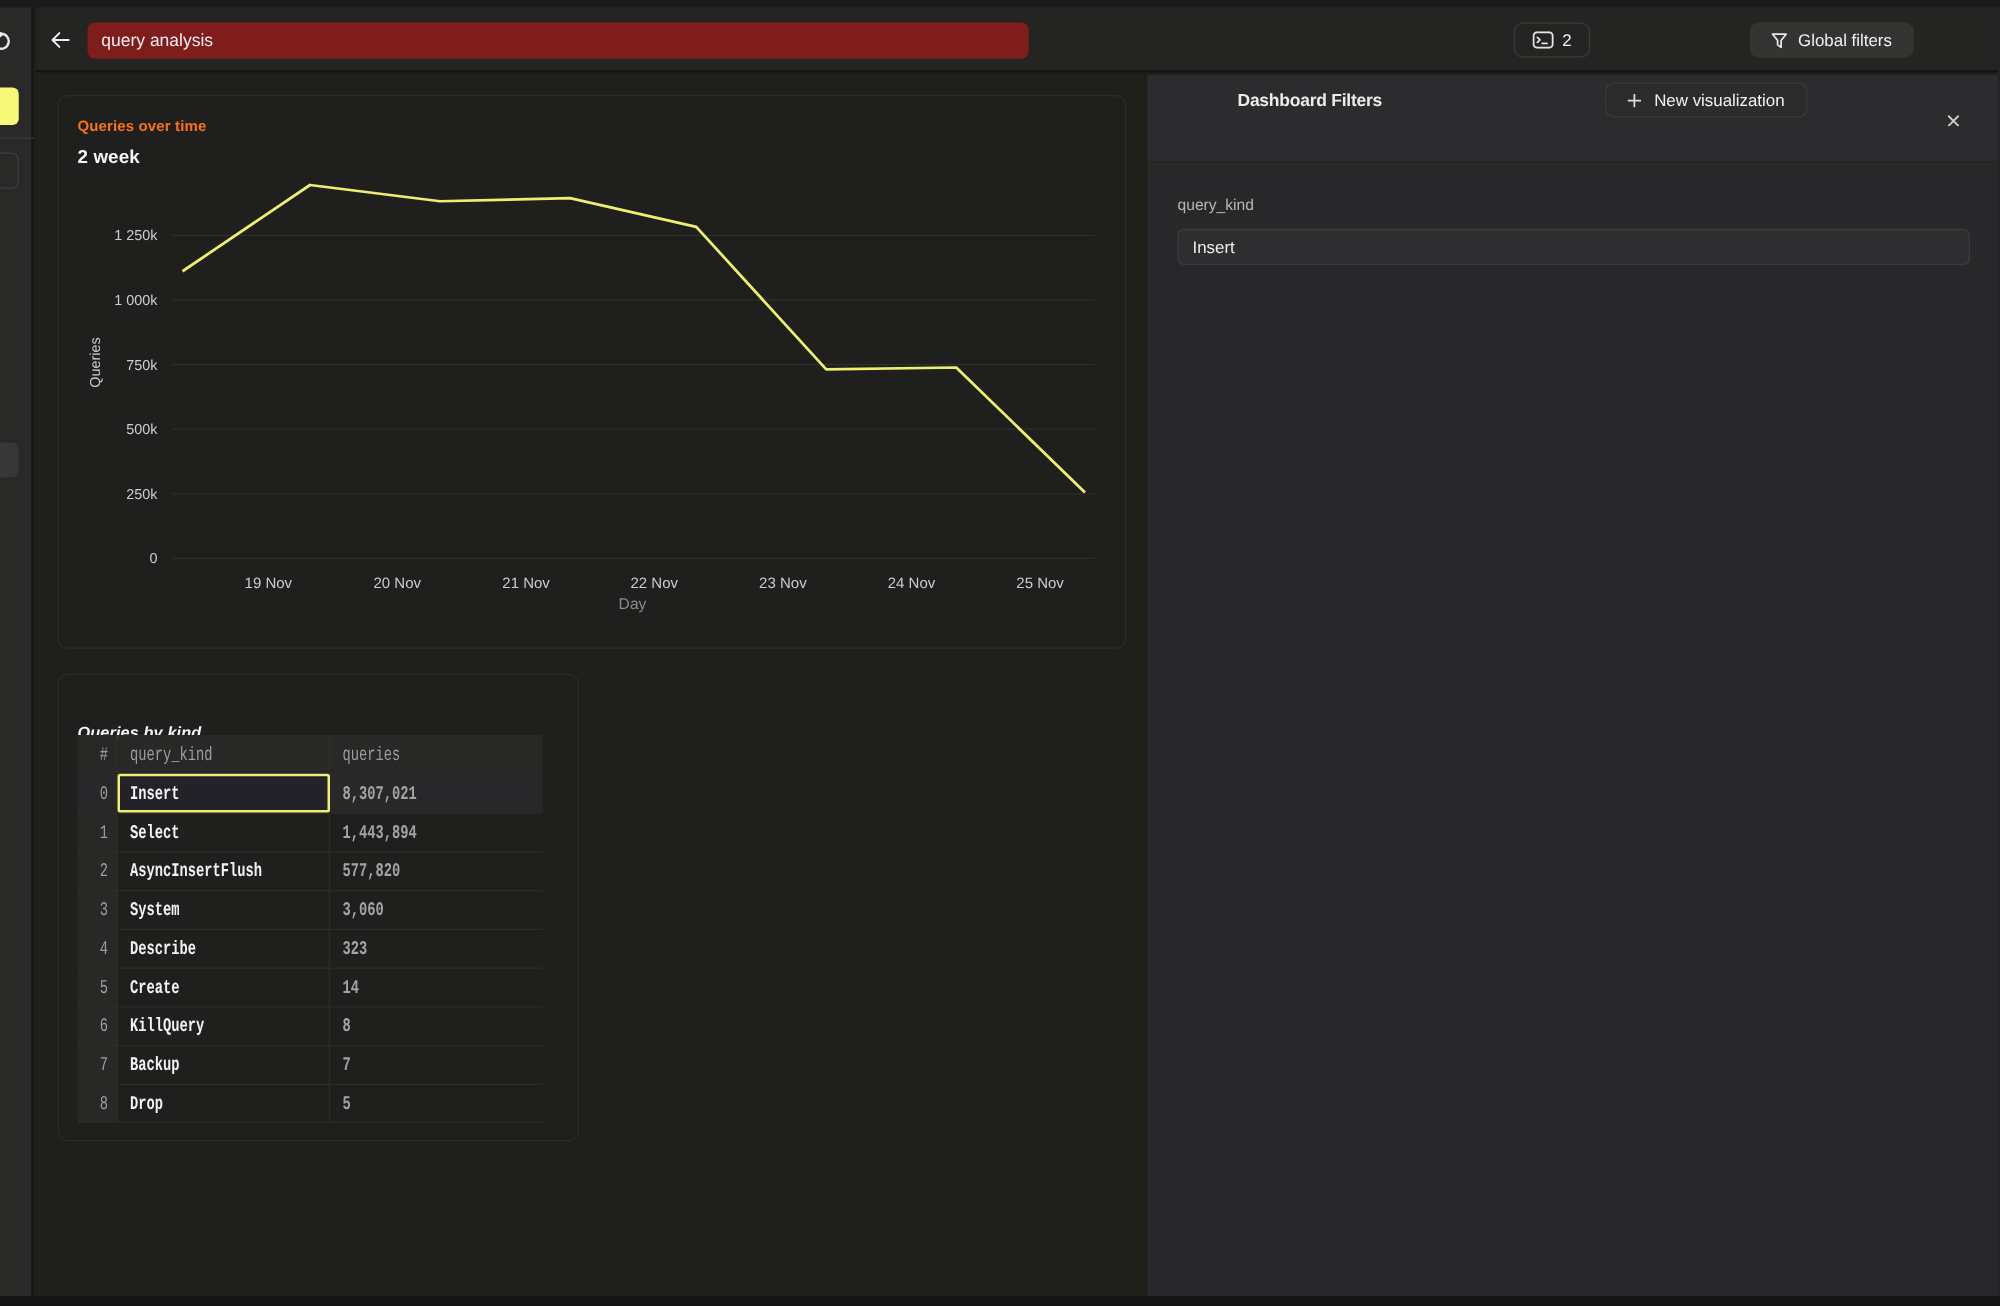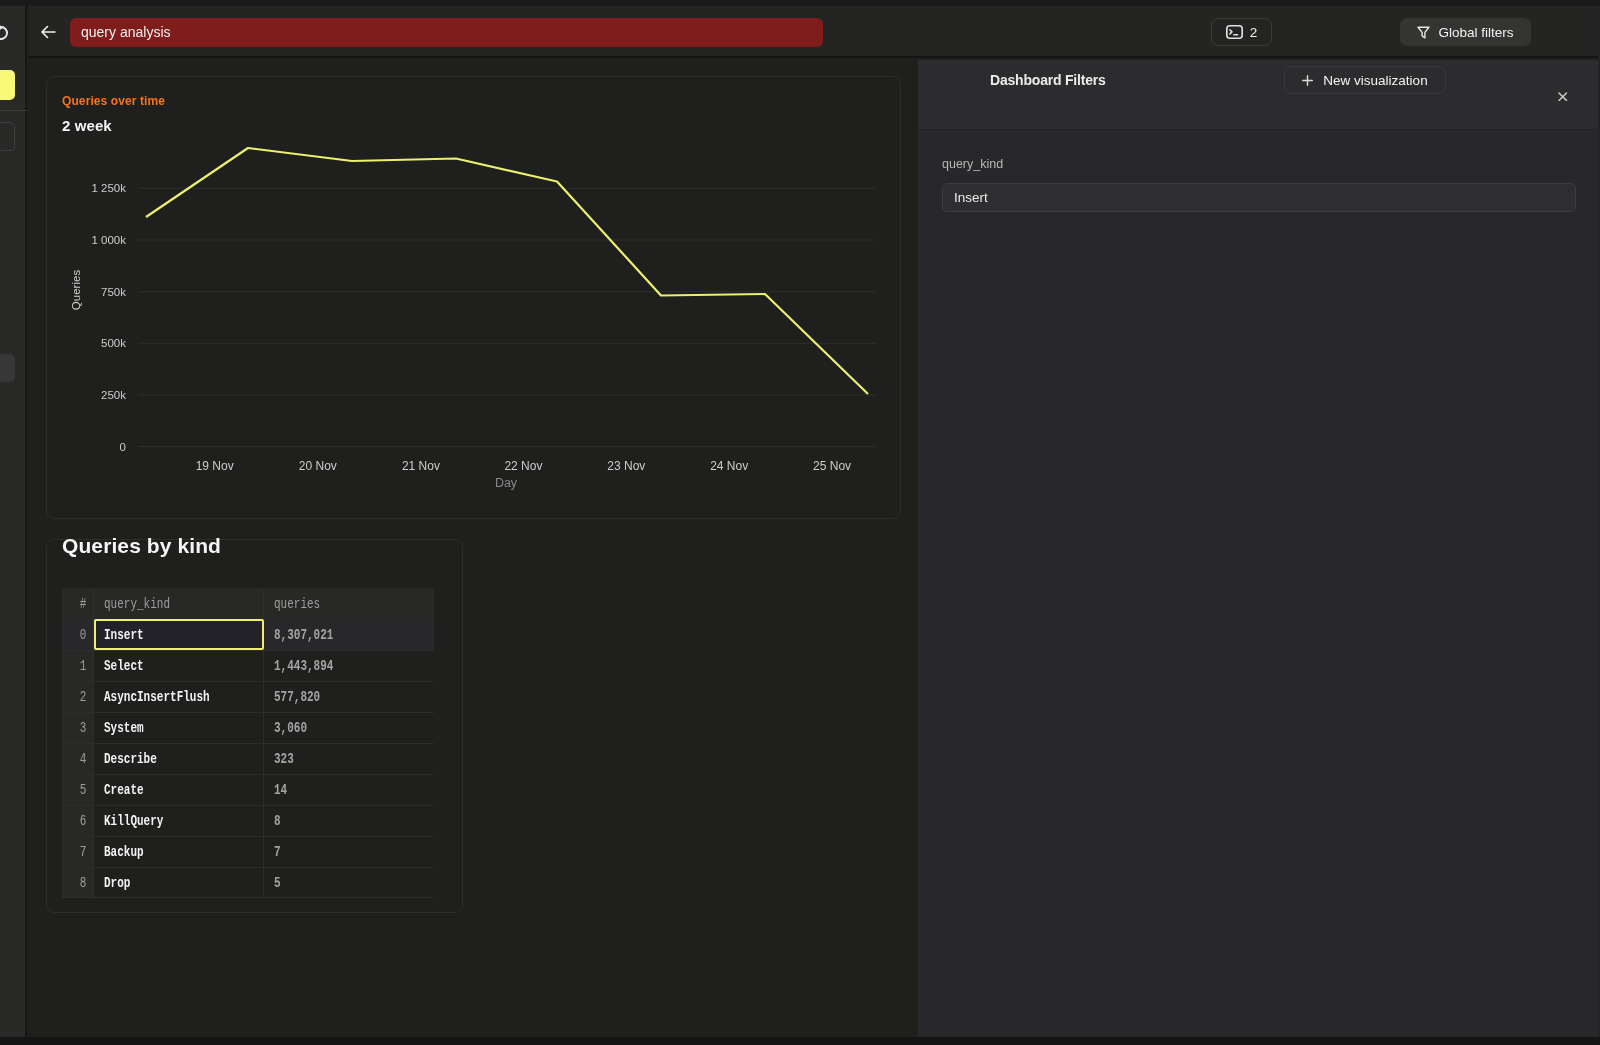--- a/index.html
+++ b/index.html
@@ -35,21 +35,21 @@
 #btn-global { left:1400px; width:131px; background:#343432; }
 
 
 #card1 { left:46px; top:76px; width:855px; height:443px; background:#1f1f1d; border:1px solid #2c2c2a; border-radius:8px; }
 #c1-title { left:62px; top:94px; font-size:12px; font-weight:700; color:#f97316; letter-spacing:.1px; }
 #c1-sub { left:62px; top:117px; font-size:15px; font-weight:700; color:#f5f5f5; letter-spacing:.1px; }
 #chart { left:46px; top:76px; }
 
 
 #card2 { left:46px; top:539px; width:417px; height:374px; background:#1f1f1d; border:1px solid #2c2c2a; border-radius:8px; }
-#c2-title { left:62px; top:534px; font-size:21px; font-weight:700; color:#f5f5f5; letter-spacing:.1px; }
+#c2-title { left:62px; top:578px; font-size:13px; font-weight:700; color:#f5f5f5; letter-spacing:.1px;font-style:italic; }
 #tablewrap { left:62px; top:588px; width:372px; font-family:"Liberation Mono",monospace; }
 table { border-collapse:separate; border-spacing:0; width:372px; table-layout:fixed; }
 td { height:31px; padding:0; font-size:15.5px; vertical-align:middle; }
 td span { display:inline-block; transform:scaleX(.71); transform-origin:0 50%; white-space:pre; }
 td.num { width:32px; text-align:right; padding-right:7px; background:#282826; color:#9e9e9e; border-right:1px solid #2e2e2c; }
 td.num span { transform-origin:100% 50%; }
 td.kind { width:170px; padding-left:10px; color:#f2f2f2; font-weight:700; border-right:1px solid #2e2e2c; }
 td.qty { width:170px; padding-left:10px; color:#a3a3a3; font-weight:700; }
 tr.hdr td { background:#282826; color:#9e9e9e; font-weight:400; height:31px; }
 tr.body td { border-top:1px solid #2c2c2a; }

